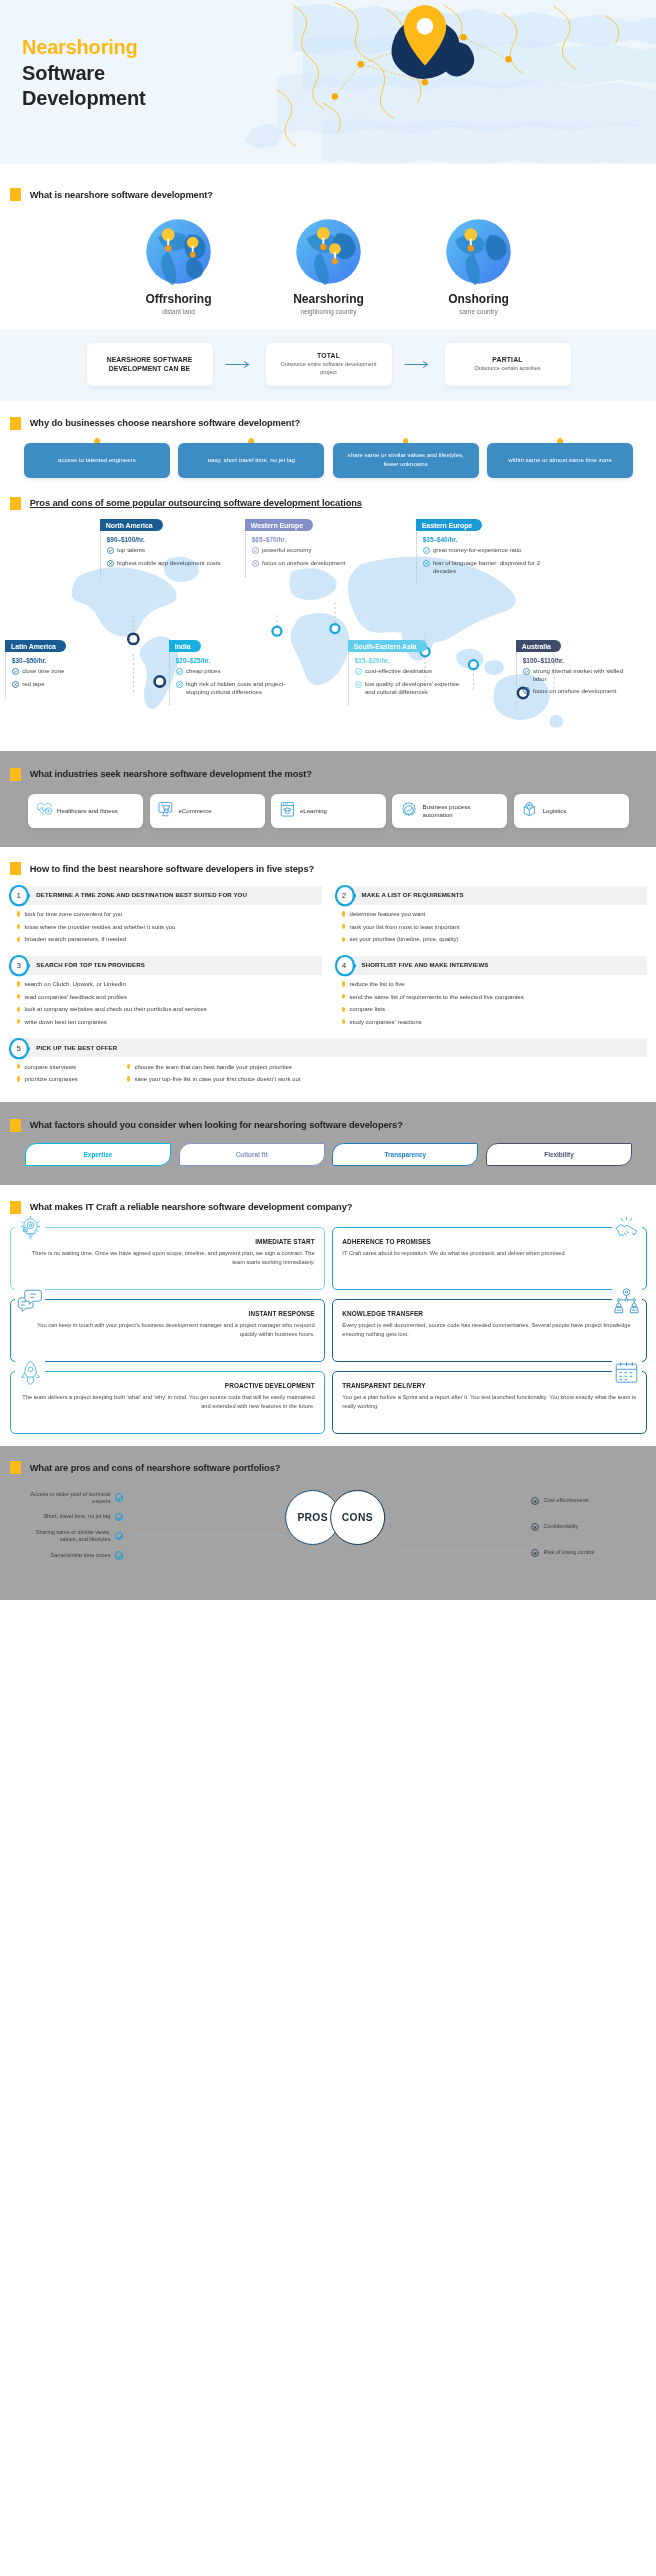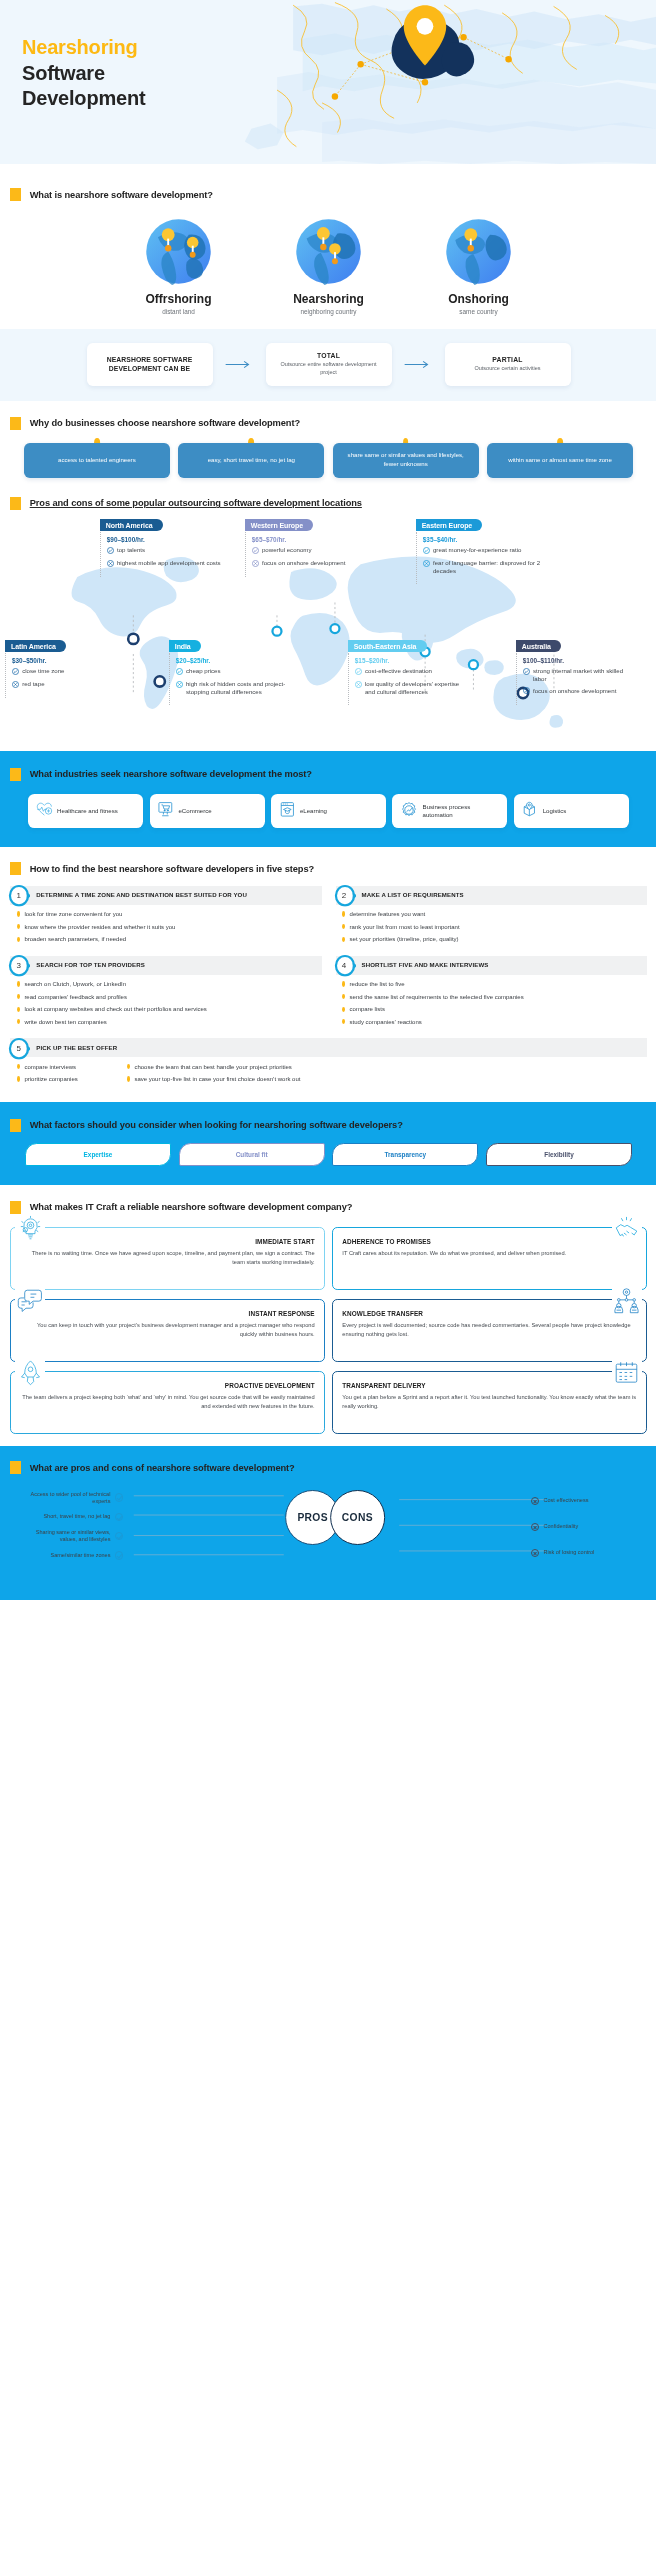--- a/index.html
+++ b/index.html
@@ -26,21 +26,21 @@
     font-size: 20px;
     font-weight: bold;
     line-height: 1.28;
     letter-spacing: -0.2px;
   }
   .hero-line1 { color: #fdb913; }
   .hero-line2, .hero-line3 { color: #252525; }
 
   
   .sec { position: relative; }
-  .sec.blue-bg { background: #0ea5e9; }
+  .sec.blue-bg { background: #a3a3a3; }
   .heading {
     display: flex;
     align-items: center;
     gap: 8.4px;
     padding: 0 0 0 10.3px;
   }
   .heading-mark {
     width: 11px; height: 13px;
     background: #fcb918;
     flex: 0 0 auto;
@@ -1008,21 +1008,21 @@
         <div class="craft-title">TRANSPARENT DELIVERY</div>
         <div class="craft-text">You get a plan before a Sprint and a report after it. You test launched functionality. You know exactly what the team is really working.</div>
       </div>
 
     </div>
   </div>
 
   <div class="sec blue-bg" style="padding:15.5px 0 16.7px 0;">
     <div class="heading">
       <div class="heading-mark"></div>
-      <div class="heading-text">What are pros and cons of nearshore software development?</div>
+      <div class="heading-text">What are pros and cons of nearshore software portfolios?</div>
     </div>
 
     <div class="pc-wrap">
       <svg style="position:absolute;left:0;top:0;" width="657" height="109" viewBox="0 0 1020 170">
         <g stroke="#9fb4c6" stroke-width="0.9" fill="none">
           <path d="M186 34 H420"></path>
           <path d="M186 64 H420"></path>
           <path d="M186 96 H420"></path>
           <path d="M186 126 H420"></path>
           <path d="M600 40 H828"></path>

